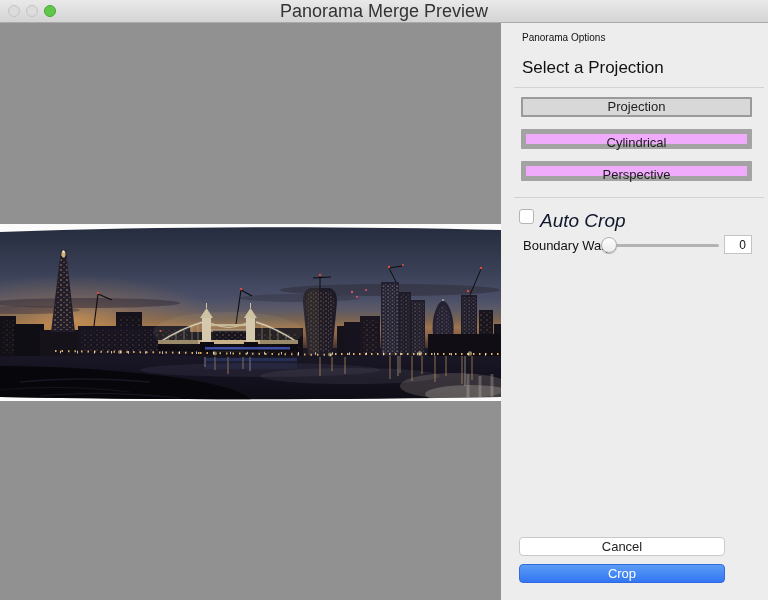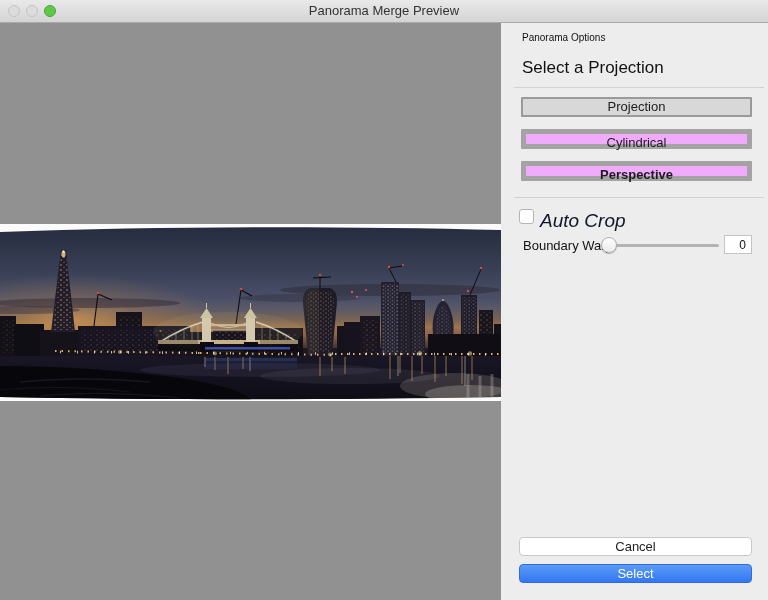--- a/index.html
+++ b/index.html
@@ -2,58 +2,58 @@
 <html><head>
 <meta charset="utf-8">
 <style>
   html,body { margin:0; padding:0; }
   body { width:768px; height:600px; font-family:"Liberation Sans", sans-serif; }
   .window { position:relative; width:768px; height:600px; background:#ededed; overflow:hidden; }
 
   
   .titlebar { position:absolute; left:0; top:0; width:768px; height:22px;
               background:linear-gradient(#e9e9e9,#d4d4d4); border-bottom:1px solid #aaa; }
-  .title { line-height:22px; text-align:center; font-size:13px; color:#333; }
+  .title { line-height:22px; text-align:center; font-size:18px; color:#333; }
   .tl { position:absolute; top:5px; width:12px; height:12px; border-radius:50%; box-sizing:border-box; }
   .tl.close    { left:8px;  background:#dcdcdc; border:1px solid #c3c3c3; }
   .tl.minimize { left:26px; background:#dcdcdc; border:1px solid #c3c3c3; }
   .tl.zoom     { left:44px; background:#5fc749; border:1px solid #48a735; }
 
   
   .preview { position:absolute; left:0; top:23px; width:501px; height:577px; background:#919191; }
   .pano { position:absolute; left:0; top:201px; width:501px; height:177px; }
 
   
   .sidebar { position:absolute; left:501px; top:23px; width:267px; height:577px; background:#ededed; }
   .heading    { position:absolute; left:21px; top:9px;  font-size:10px; color:#111; }
   .subheading { position:absolute; left:21px; top:35px; font-size:17px; color:#111; }
   .divider { position:absolute; left:13px; width:250px; height:1px; background:#d2d2d2; }
   .divider.d1 { top:64px; } .divider.d2 { top:174px; }
 
   .proj-btn { position:absolute; left:20px; width:231px; height:20px; box-sizing:border-box;
               background:#f0abfc; border:5px solid #a3a3a3; border-radius:1px;
               font-size:13px; color:#1c1c1c; text-align:center; line-height:18px; cursor:default; }
   .proj-btn.selected { background:#d8d8d8; border:2px solid #9a9a9a; line-height:16px; }
-  .proj-btn.p0 { top:74px; } .proj-btn.p1 { top:106px; } .proj-btn.p2 { top:138px;font-weight:bold; }
+  .proj-btn.p0 { top:74px; } .proj-btn.p1 { top:106px; } .proj-btn.p2 { top:138px; }
 
   .checkbox { position:absolute; left:18px; top:186px; width:15px; height:15px; box-sizing:border-box;
               background:#fff; border:1px solid #b5b5b5; border-radius:3px; }
   .checkbox-label { position:absolute; left:39px; top:187px; font-size:19px; color:#0f172a;font-style:italic; }
 
   .bw-label { position:absolute; left:22px; top:215px; font-size:13px; color:#111; }
   .slider-track { position:absolute; left:108px; top:221px; width:110px; height:3px;
                   background:#b3b3b3; border-radius:2px; }
   .slider-thumb { position:absolute; left:100px; top:214px; width:16px; height:16px; border-radius:50%;
                   background:linear-gradient(#fdfdfd,#ececec); border:1px solid #b0b0b0; box-sizing:border-box;
                   box-shadow:0 1px 1px rgba(0,0,0,.25); }
   .bw-value { position:absolute; left:223px; top:212px; width:28px; height:19px; box-sizing:border-box;
               background:#fff; border:1px solid #c4c4c4; font-size:12px; color:#111;
               text-align:right; padding:2px 5px 0 0; }
 
-  .action-btn { position:absolute; left:18px; width:233px; height:19px; box-sizing:border-box;
+  .action-btn { position:absolute; left:18px; width:206px; height:19px; box-sizing:border-box;
                 border-radius:4px; font-size:13px; text-align:center; line-height:18px; cursor:default; }
   .cancel-btn { top:514px; background:#ffffff; border:1px solid #c9c9c9; color:#222; }
   .merge-btn  { top:541px; background:linear-gradient(#5b9cf6,#3376f2); border:1px solid #2f6ae0; color:#fff; }
 </style>
 </head>
 <body>
 
 <div class="window">
 
   <div class="titlebar">
@@ -278,16 +278,16 @@
 
     <div class="checkbox"></div>
     <div class="checkbox-label">Auto Crop</div>
 
     <div class="bw-label">Boundary Warp:</div>
     <div class="slider-track"></div>
     <div class="slider-thumb"></div>
     <div class="bw-value">0</div>
 
     <div class="action-btn cancel-btn">Cancel</div>
-    <div class="action-btn merge-btn">Select</div>
+    <div class="action-btn merge-btn">Crop</div>
   </div>
 
 </div>
 
 </body></html>

